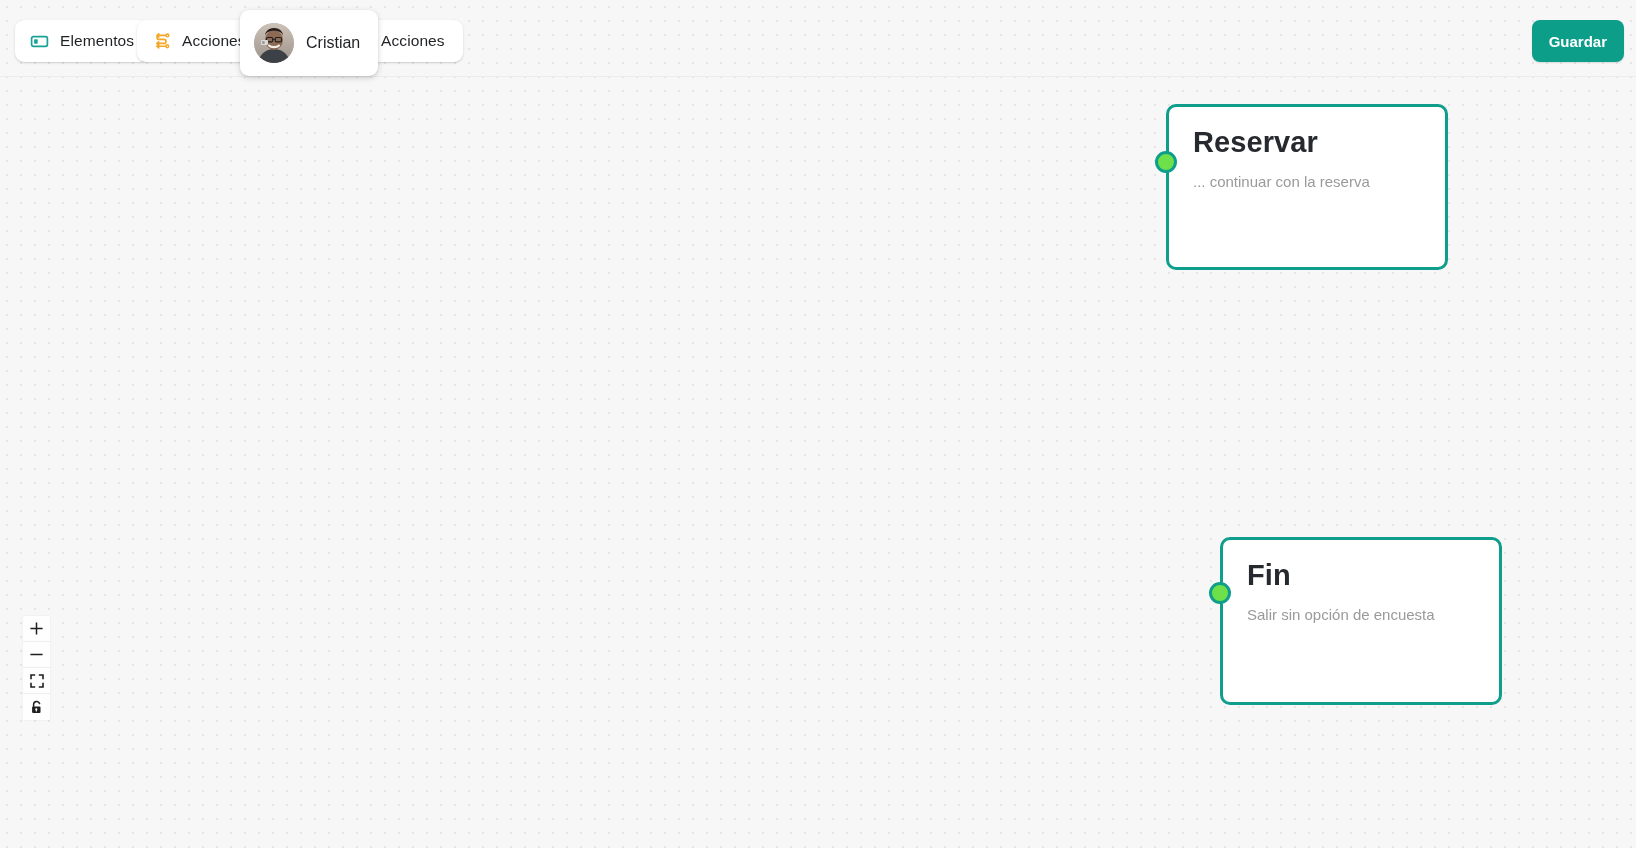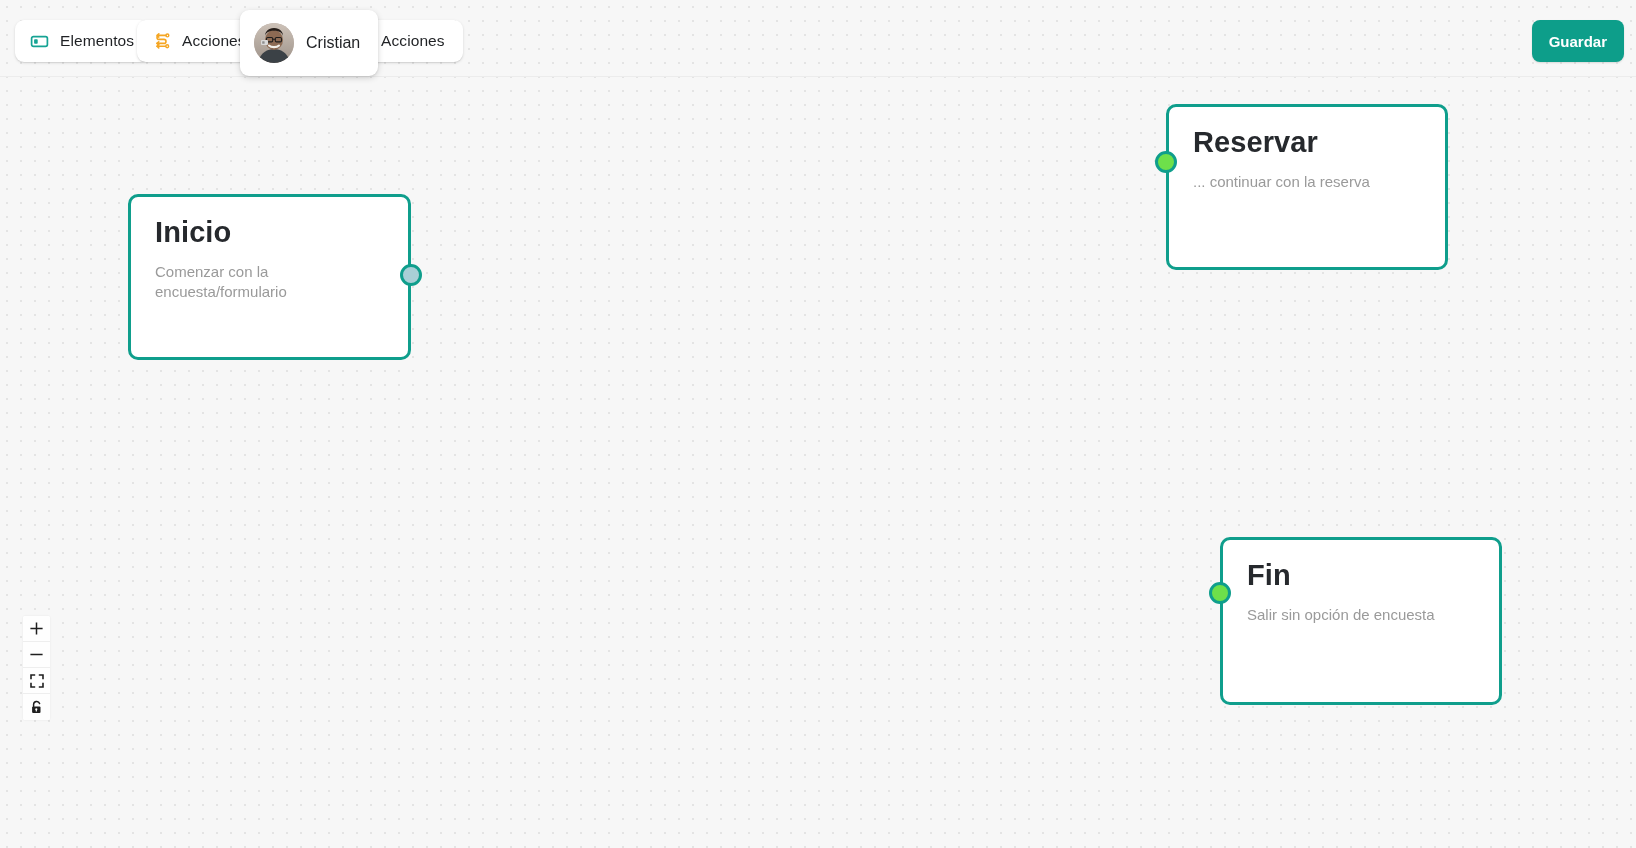--- a/index.html
+++ b/index.html
@@ -269,25 +269,20 @@
             <rect x="8.2" y="18.2" width="2.4" height="2.6" rx="0.5" fill="#8e8e8e"></rect>
           </g>
         </svg>
       </span>
       <span class="user-name">Cristian</span>
     </div>
 
     <button id="save-button">Guardar</button>
   </div>
 
-  <div class="node" id="node-inicio">
-    <p class="node-title">Inicio</p>
-    <p class="node-desc">Comenzar con la encuesta/formulario</p>
-    <span class="handle handle-source"></span>
-  </div>
 
   <div class="node" id="node-reservar">
     <p class="node-title">Reservar</p>
     <p class="node-desc">... continuar con la reserva</p>
     <span class="handle handle-target" id="handle-reservar"></span>
   </div>
 
   <div class="node" id="node-fin">
     <p class="node-title">Fin</p>
     <p class="node-desc">Salir sin opción de encuesta</p>

